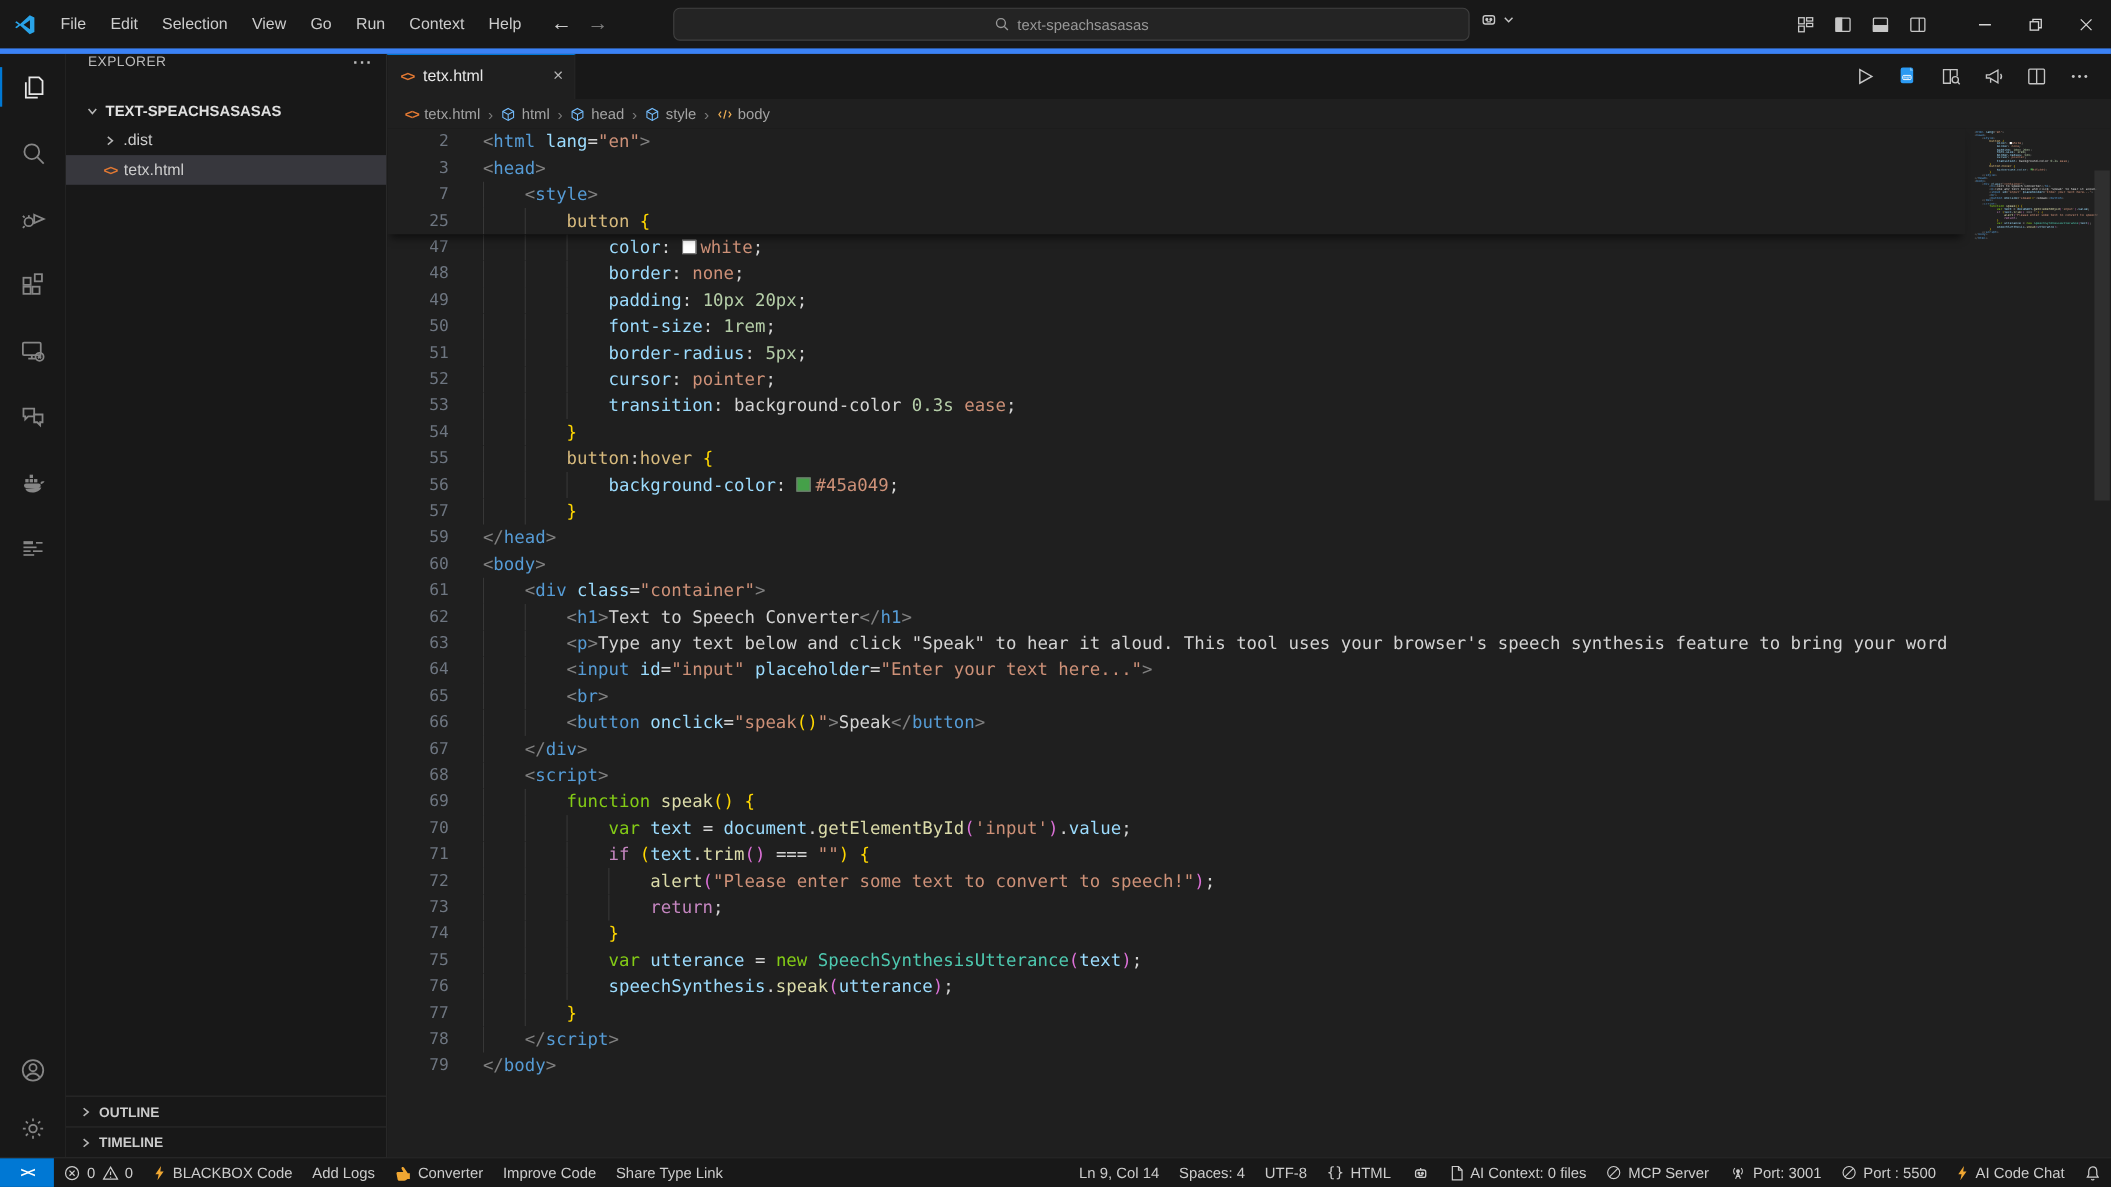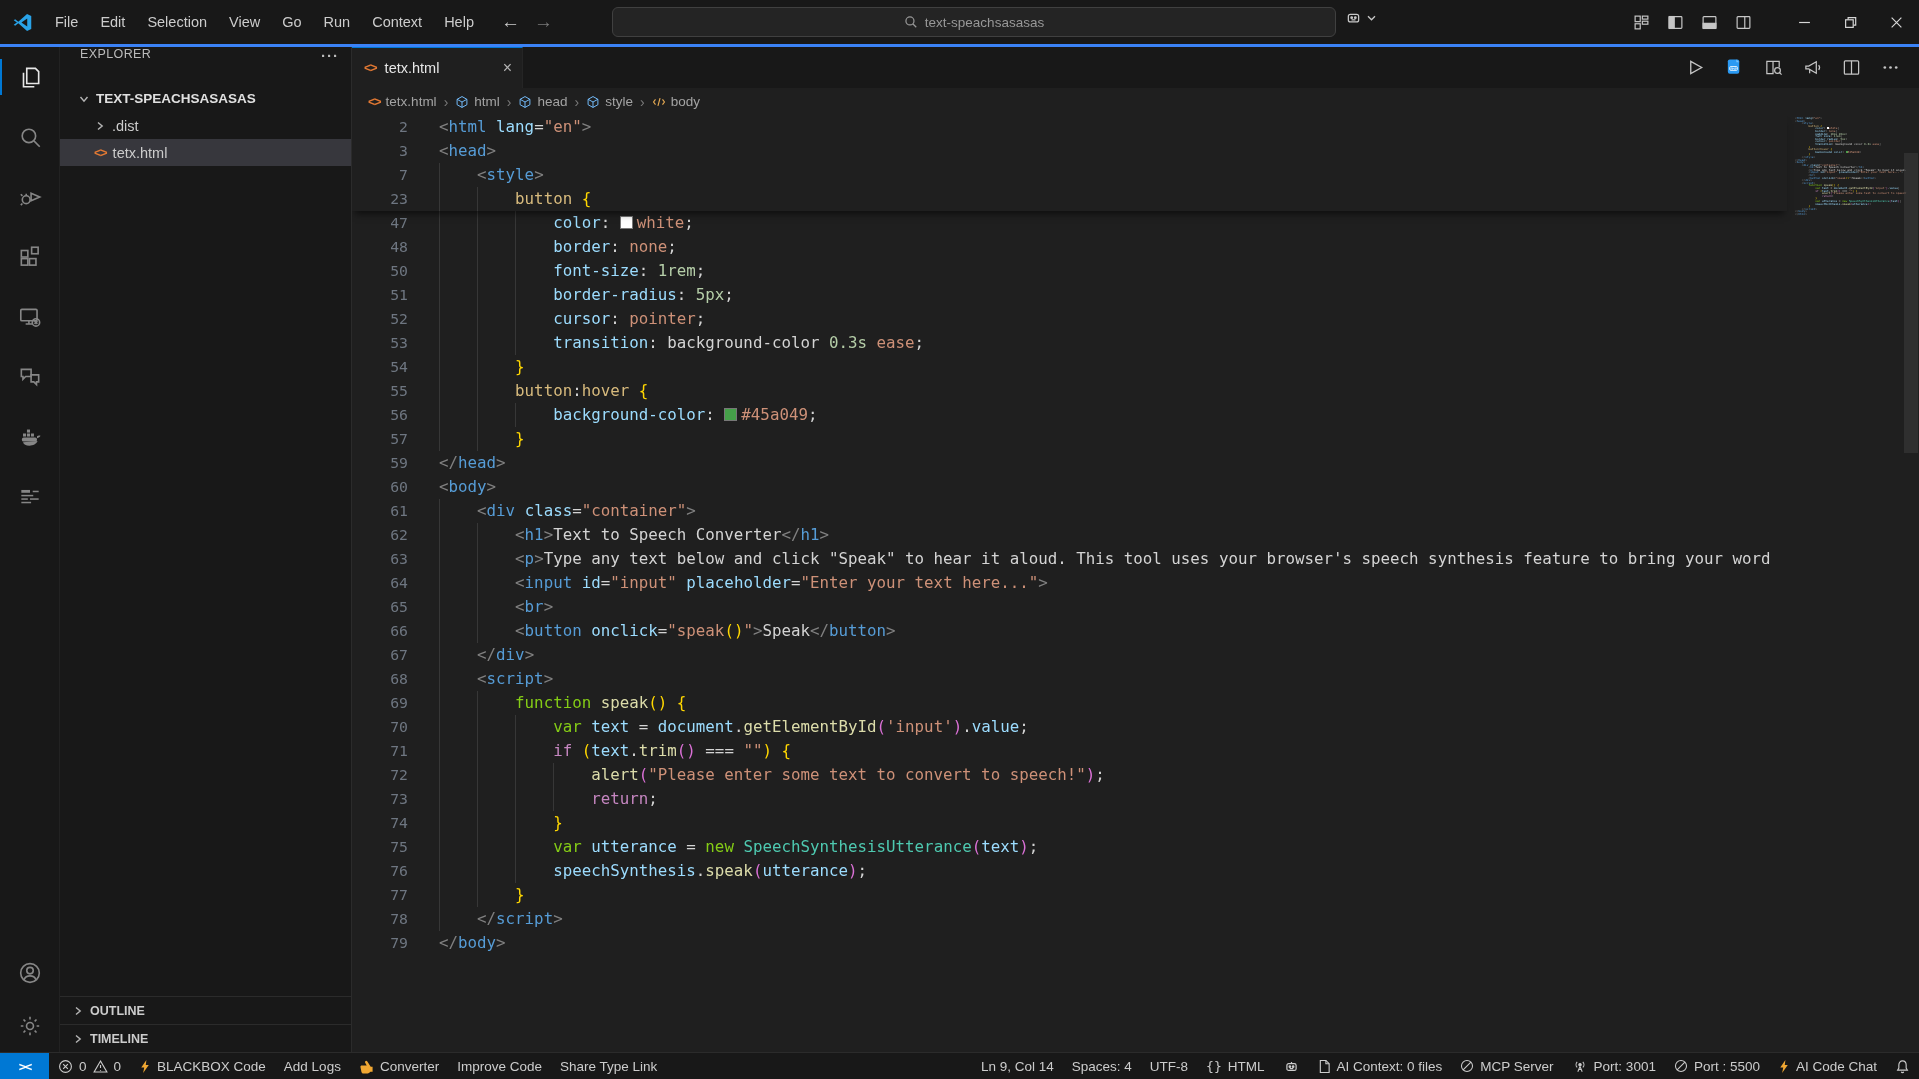--- a/index.html
+++ b/index.html
@@ -1,21 +1,21 @@
 <!DOCTYPE html>
 <html><head>
 <meta charset="utf-8">
 <style>
   html,body{margin:0;padding:0;}
   body{width:1919px;height:1079px;overflow:hidden;background:#1f1f1f;
        font-family:"Liberation Sans",sans-serif;-webkit-font-smoothing:antialiased;color:#cccccc;}
   .window{position:relative;width:1919px;height:1079px;background:#181818;display:flex;flex-direction:column;}
 
   
-  .titlebar{height:44px;flex:0 0 44px;background:#181818;border-bottom:3px solid #3b82f6;
+  .titlebar{height:44px;flex:0 0 44px;background:#181818;border-bottom:5px solid #3b82f6;
             display:flex;align-items:center;position:relative;}
   .tb-logo{width:44px;display:flex;justify-content:center;align-items:center;}
   .menu-item{padding:0 11px;font-size:14.5px;color:#cccccc;line-height:44px;cursor:default;}
   .nav-arrows{display:flex;gap:14px;margin-left:16px;font-size:19px;color:#cccccc;}
   .nav-arrows .dim{color:#7a7a7a;}
   .searchbox{position:absolute;left:612px;top:7px;width:722px;height:28px;background:#242424;
              border:1px solid #404040;border-radius:6px;display:flex;align-items:center;justify-content:center;
              color:#989898;font-size:13.5px;gap:7px;}
   .ai-dd{position:absolute;left:1344px;top:8px;display:flex;align-items:center;gap:4px;color:#c7c7c7;}
   .tb-right{position:absolute;right:0;top:0;height:44px;display:flex;align-items:center;}
@@ -431,20 +431,24 @@
           <div class="lines" id="code-lines">
               <div class="code-line">
                 <span class="ln">47</span>
                 <span class="lc"><i class="guide" style="left: 0ch;"></i><i class="guide" style="left: 4ch;"></i><i class="guide" style="left: 8ch;"></i><span class="tok-pl">            </span><span class="tok-pr">color</span><span class="tok-op">: </span><span class="swatch" style="background: rgb(255, 255, 255);"></span><span class="tok-vl">white</span><span class="tok-op">;</span></span>
               </div>
               <div class="code-line">
                 <span class="ln">48</span>
                 <span class="lc"><i class="guide" style="left: 0ch;"></i><i class="guide" style="left: 4ch;"></i><i class="guide" style="left: 8ch;"></i><span class="tok-pl">            </span><span class="tok-pr">border</span><span class="tok-op">: </span><span class="tok-vl">none</span><span class="tok-op">;</span></span>
               </div>
               <div class="code-line">
+                <span class="ln">49</span>
+                <span class="lc"><i class="guide" style="left: 0ch;"></i><i class="guide" style="left: 4ch;"></i><i class="guide" style="left: 8ch;"></i><span class="tok-pl">            </span><span class="tok-pr">padding</span><span class="tok-op">: </span><span class="tok-nm">10px</span><span class="tok-pl"> </span><span class="tok-nm">20px</span><span class="tok-op">;</span></span>
+              </div>
+              <div class="code-line">
                 <span class="ln">50</span>
                 <span class="lc"><i class="guide" style="left: 0ch;"></i><i class="guide" style="left: 4ch;"></i><i class="guide" style="left: 8ch;"></i><span class="tok-pl">            </span><span class="tok-pr">font-size</span><span class="tok-op">: </span><span class="tok-nm">1rem</span><span class="tok-op">;</span></span>
               </div>
               <div class="code-line">
                 <span class="ln">51</span>
                 <span class="lc"><i class="guide" style="left: 0ch;"></i><i class="guide" style="left: 4ch;"></i><i class="guide" style="left: 8ch;"></i><span class="tok-pl">            </span><span class="tok-pr">border-radius</span><span class="tok-op">: </span><span class="tok-nm">5px</span><span class="tok-op">;</span></span>
               </div>
               <div class="code-line">
                 <span class="ln">52</span>
                 <span class="lc"><i class="guide" style="left: 0ch;"></i><i class="guide" style="left: 4ch;"></i><i class="guide" style="left: 8ch;"></i><span class="tok-pl">            </span><span class="tok-pr">cursor</span><span class="tok-op">: </span><span class="tok-vl">pointer</span><span class="tok-op">;</span></span>
@@ -561,21 +565,21 @@
               </div>
               <div class="code-line">
                 <span class="ln">3</span>
                 <span class="lc"><span class="tok-pn">&lt;</span><span class="tok-tg">head</span><span class="tok-pn">&gt;</span></span>
               </div>
               <div class="code-line">
                 <span class="ln">7</span>
                 <span class="lc"><i class="guide" style="left: 0ch;"></i><span class="tok-pl">    </span><span class="tok-pn">&lt;</span><span class="tok-tg">style</span><span class="tok-pn">&gt;</span></span>
               </div>
               <div class="code-line">
-                <span class="ln">23</span>
+                <span class="ln">25</span>
                 <span class="lc"><i class="guide" style="left: 0ch;"></i><i class="guide" style="left: 4ch;"></i><span class="tok-pl">        </span><span class="tok-se">button</span><span class="tok-pl"> </span><span class="tok-b1">{</span></span>
               </div>
             </div>
         </div>
         <div class="minimap" id="minimap">
             <div class="mm-line"><span class="tok-pn">&lt;</span><span class="tok-tg">html</span><span class="tok-pl"> </span><span class="tok-at">lang</span><span class="tok-op">=</span><span class="tok-st">"en"</span><span class="tok-pn">&gt;</span></div>
             <div class="mm-line"><span class="tok-pn">&lt;</span><span class="tok-tg">head</span><span class="tok-pn">&gt;</span></div>
             <div class="mm-line"><span class="tok-pl">    </span><span class="tok-pn">&lt;</span><span class="tok-tg">style</span><span class="tok-pn">&gt;</span></div>
             <div class="mm-line"><span class="tok-pl">        </span><span class="tok-se">button</span><span class="tok-pl"> </span><span class="tok-b1">{</span></div>
             <div class="mm-line"><span class="tok-pl">            </span><span class="tok-pr">color</span><span class="tok-op">: </span><span class="swatch" style="background: rgb(255, 255, 255);"></span><span class="tok-vl">white</span><span class="tok-op">;</span></div>

